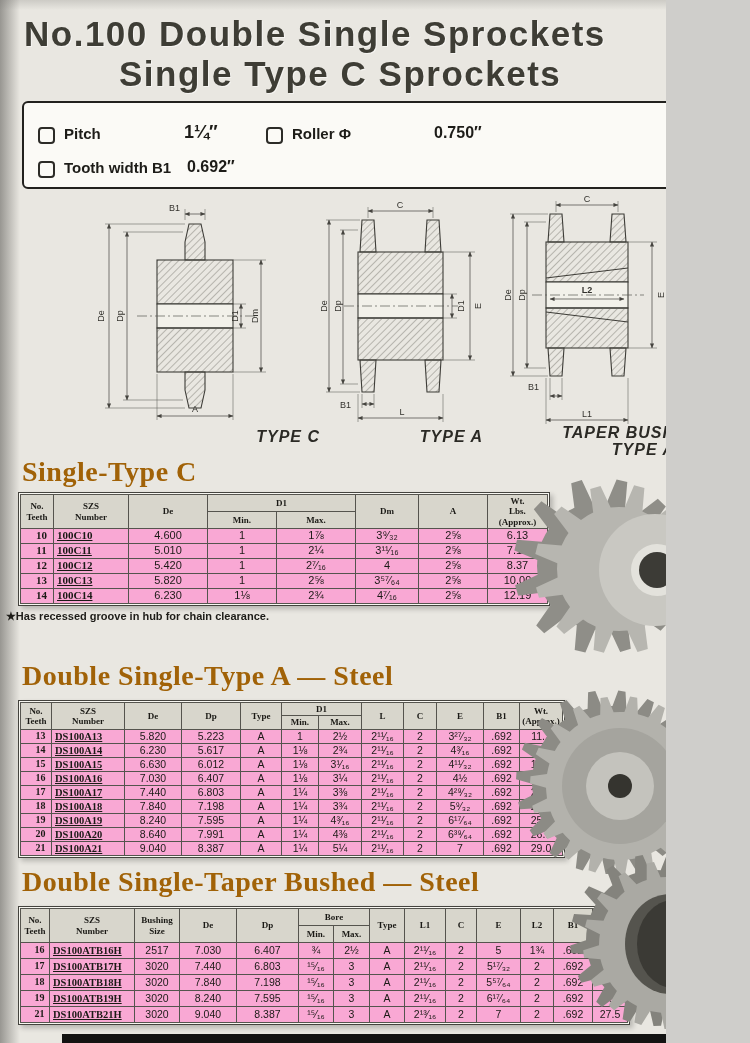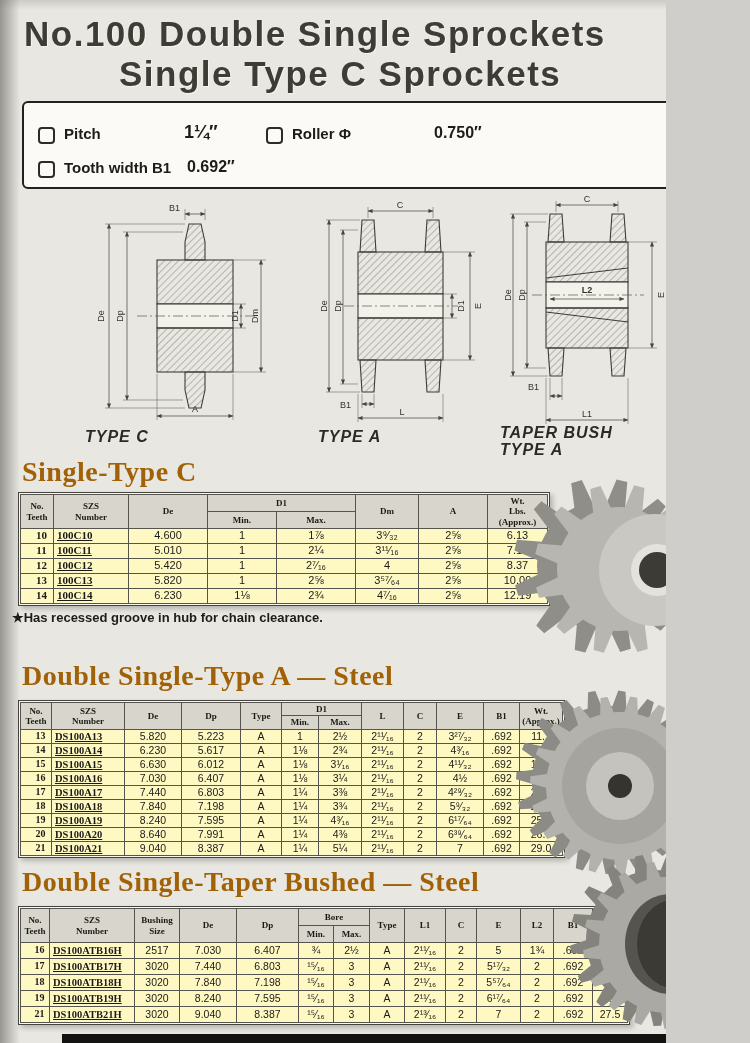--- a/index.html
+++ b/index.html
@@ -24,40 +24,40 @@
   .spec-val{position:absolute;font-weight:bold;font-size:16px;color:#1d1c18;}
 
   
   .dg{position:absolute;}
   .dg text{font:9px "Liberation Sans",sans-serif;fill:#33322d;}
   .dg .shape{stroke:#3d3c37;stroke-width:1.1;}
   .dg .dim{stroke:#45443f;stroke-width:.7;fill:none;}
   .dg .ext{stroke:#6a6963;stroke-width:.6;fill:none;}
   .dg .cl{stroke:#5a5954;stroke-width:.7;stroke-dasharray:10 3 2 3;}
   .diagram-caption{position:absolute;font-style:italic;font-weight:bold;font-size:16px;
-        letter-spacing:1px;color:#2b2a25;text-align:left;}
+        letter-spacing:1px;color:#2b2a25;text-align:right;}
 
   
   .sec-title{position:absolute;font-family:"Liberation Serif",serif;font-weight:bold;
         font-size:28px;color:#a16207;letter-spacing:.5px;}
 
   
   .tblwrap{position:absolute;background:#f8f7f1;border:1px solid #44433e;padding:1px;
         box-shadow:3px 3px 5px rgba(0,0,0,.22);}
-  .tblwrap table{border-collapse:collapse;background:#fef9c3;}
+  .tblwrap table{border-collapse:collapse;background:#f9a8d4;}
   .tblwrap th,.tblwrap td{border:1px solid #55544e;color:#1b1a16;}
   .tblwrap th{background:#d8d6cc;font-family:"Liberation Serif",serif;font-size:9px;
         font-weight:bold;white-space:pre-line;line-height:1.15;padding:1px 2px;text-align:center;}
   .tblwrap td{font-size:10.5px;text-align:center;padding:0 2px;height:13px;line-height:1.05;}
   .tblwrap td:nth-child(1){font-family:"Liberation Serif",serif;font-weight:bold;font-size:10px;padding-left:11px;}
   .tblwrap td:nth-child(2){font-family:"Liberation Serif",serif;font-weight:bold;text-align:left;padding-left:3px;text-decoration:underline;}
   #t1 td{height:14px;font-size:11px;}
   #t3 td{height:15px;}
 
-  .footnote{position:absolute;left:12px;top:610px;font-weight:bold;font-size:13px;color:#1d1c18;}
+  .footnote{position:absolute;left:6px;top:610px;font-weight:bold;font-size:11px;color:#1d1c18;}
 
   .photo{position:absolute;}
   .bottom-bar{position:absolute;left:62px;top:1034px;width:688px;height:9px;background:#131312;}
 </style>
 </head>
 <body>
 
 <div id="page">
   <div class="edge-shade"></div>
   <div class="top-shade"></div>

